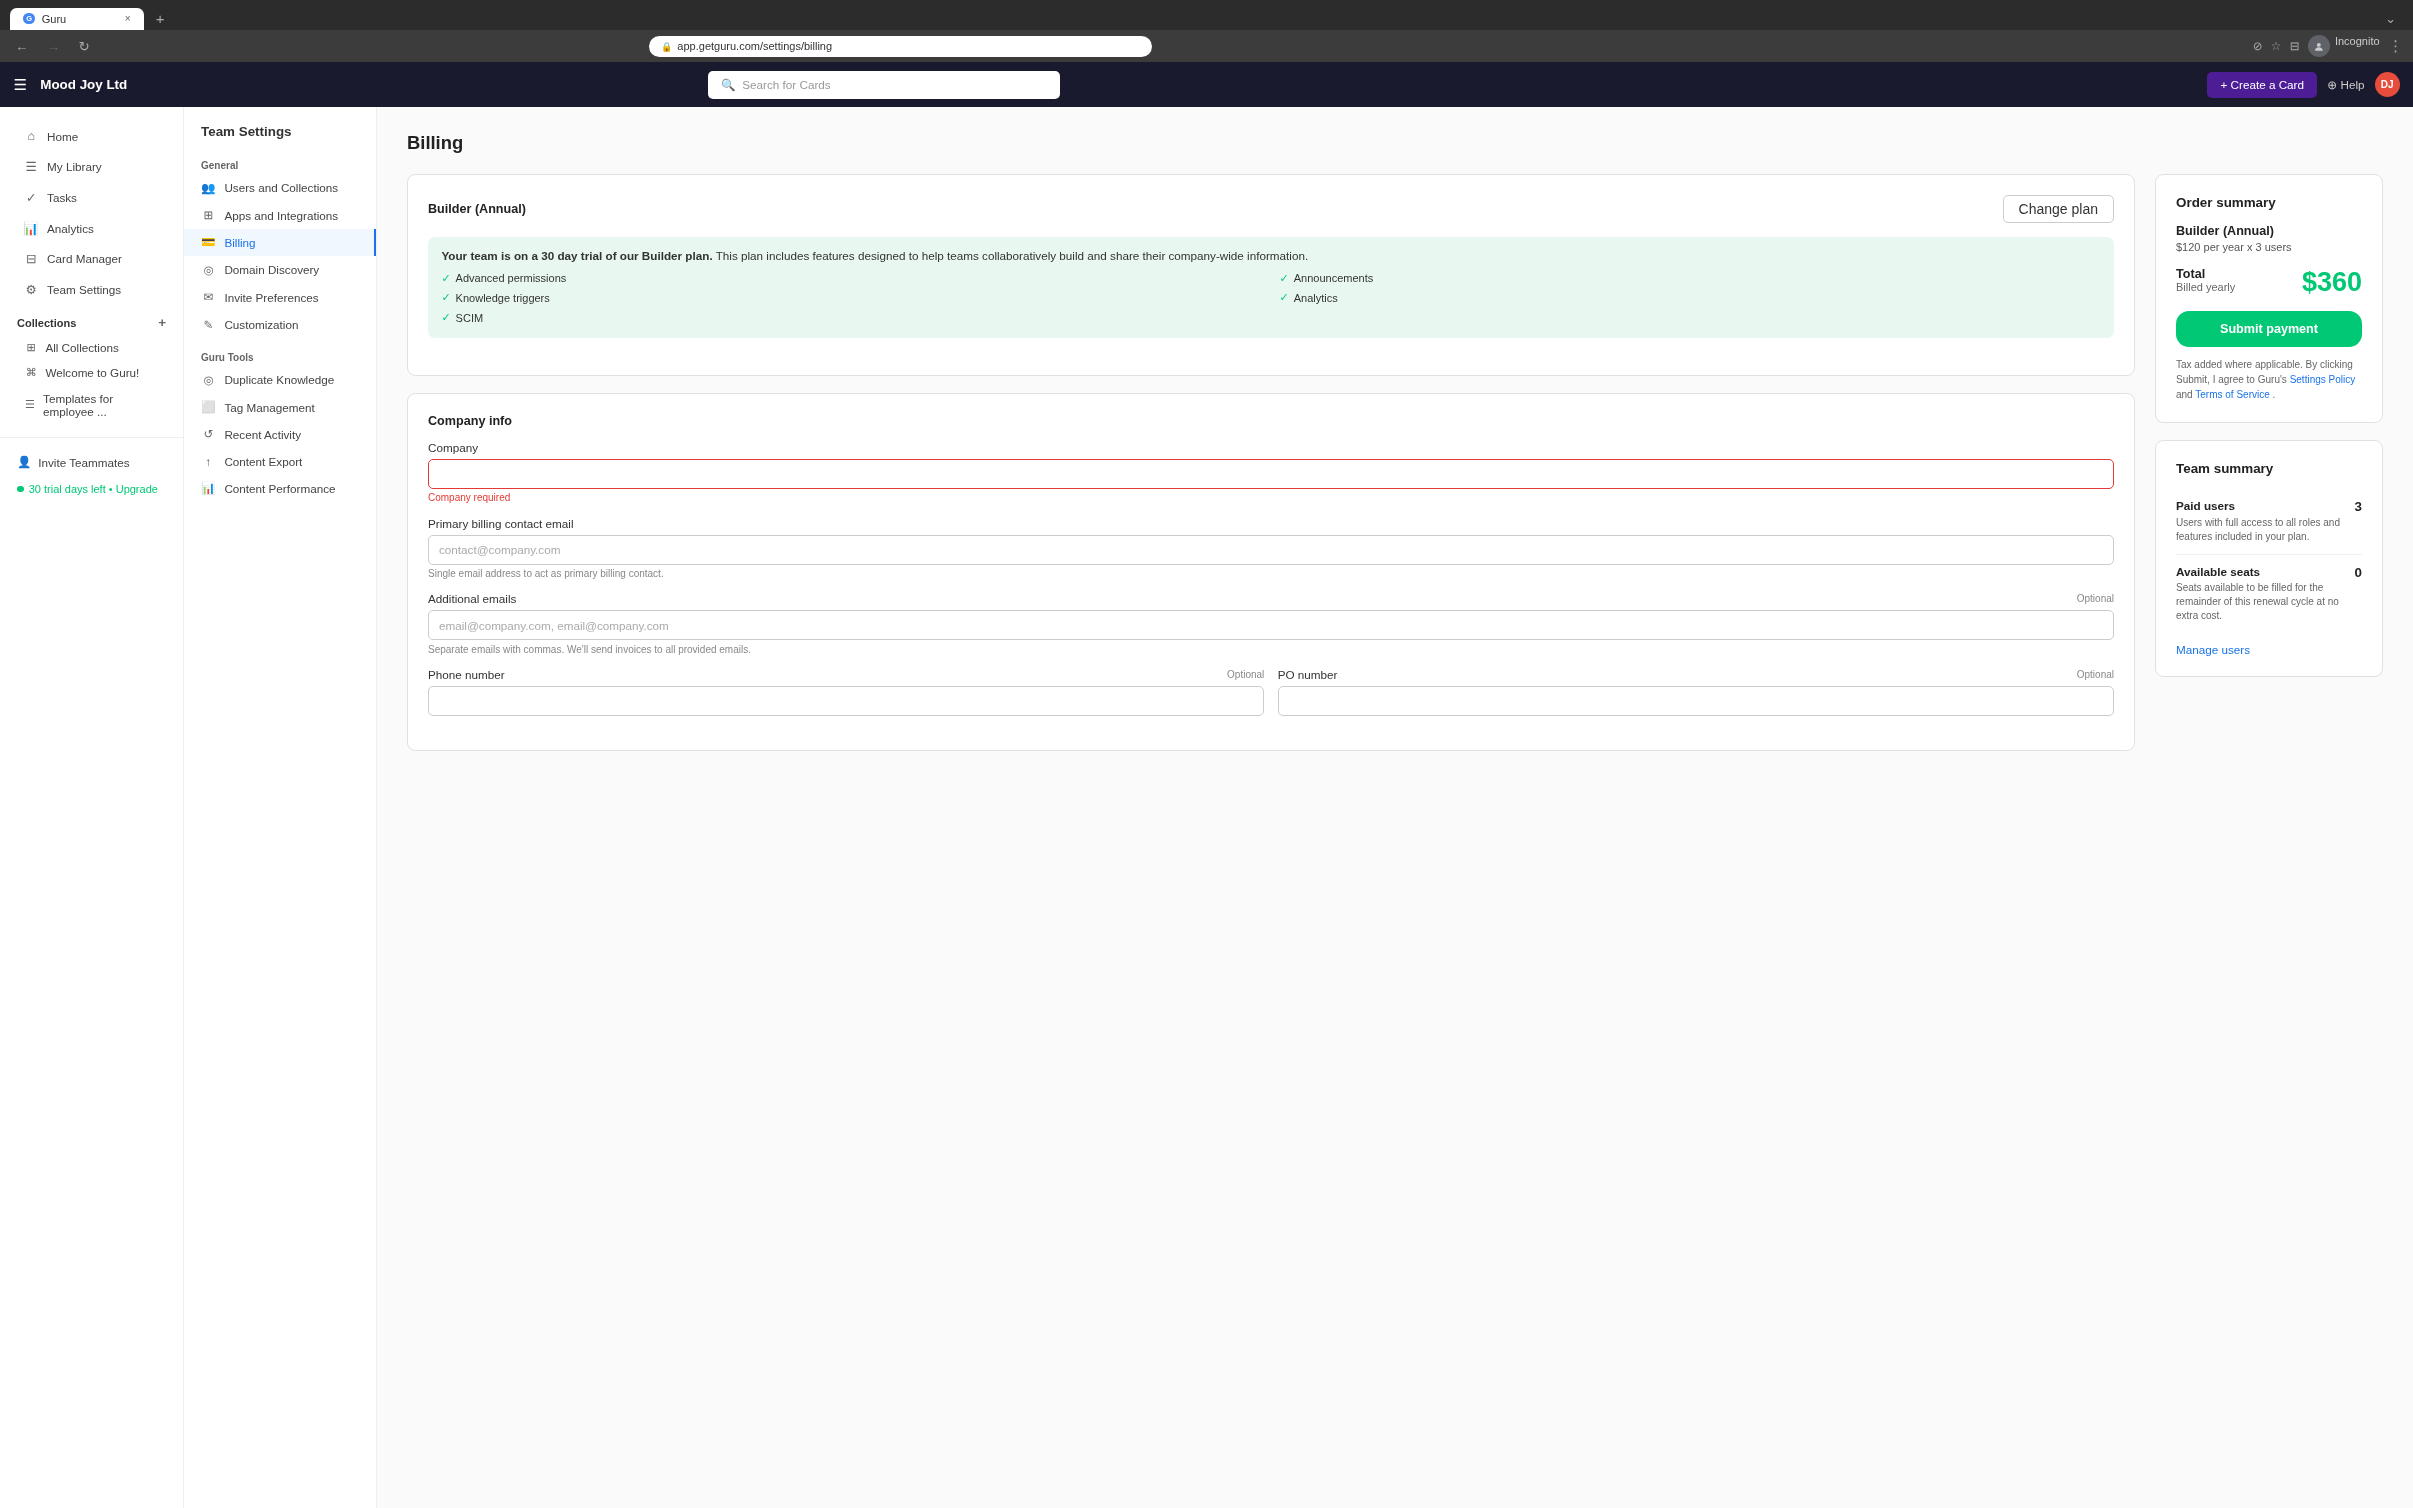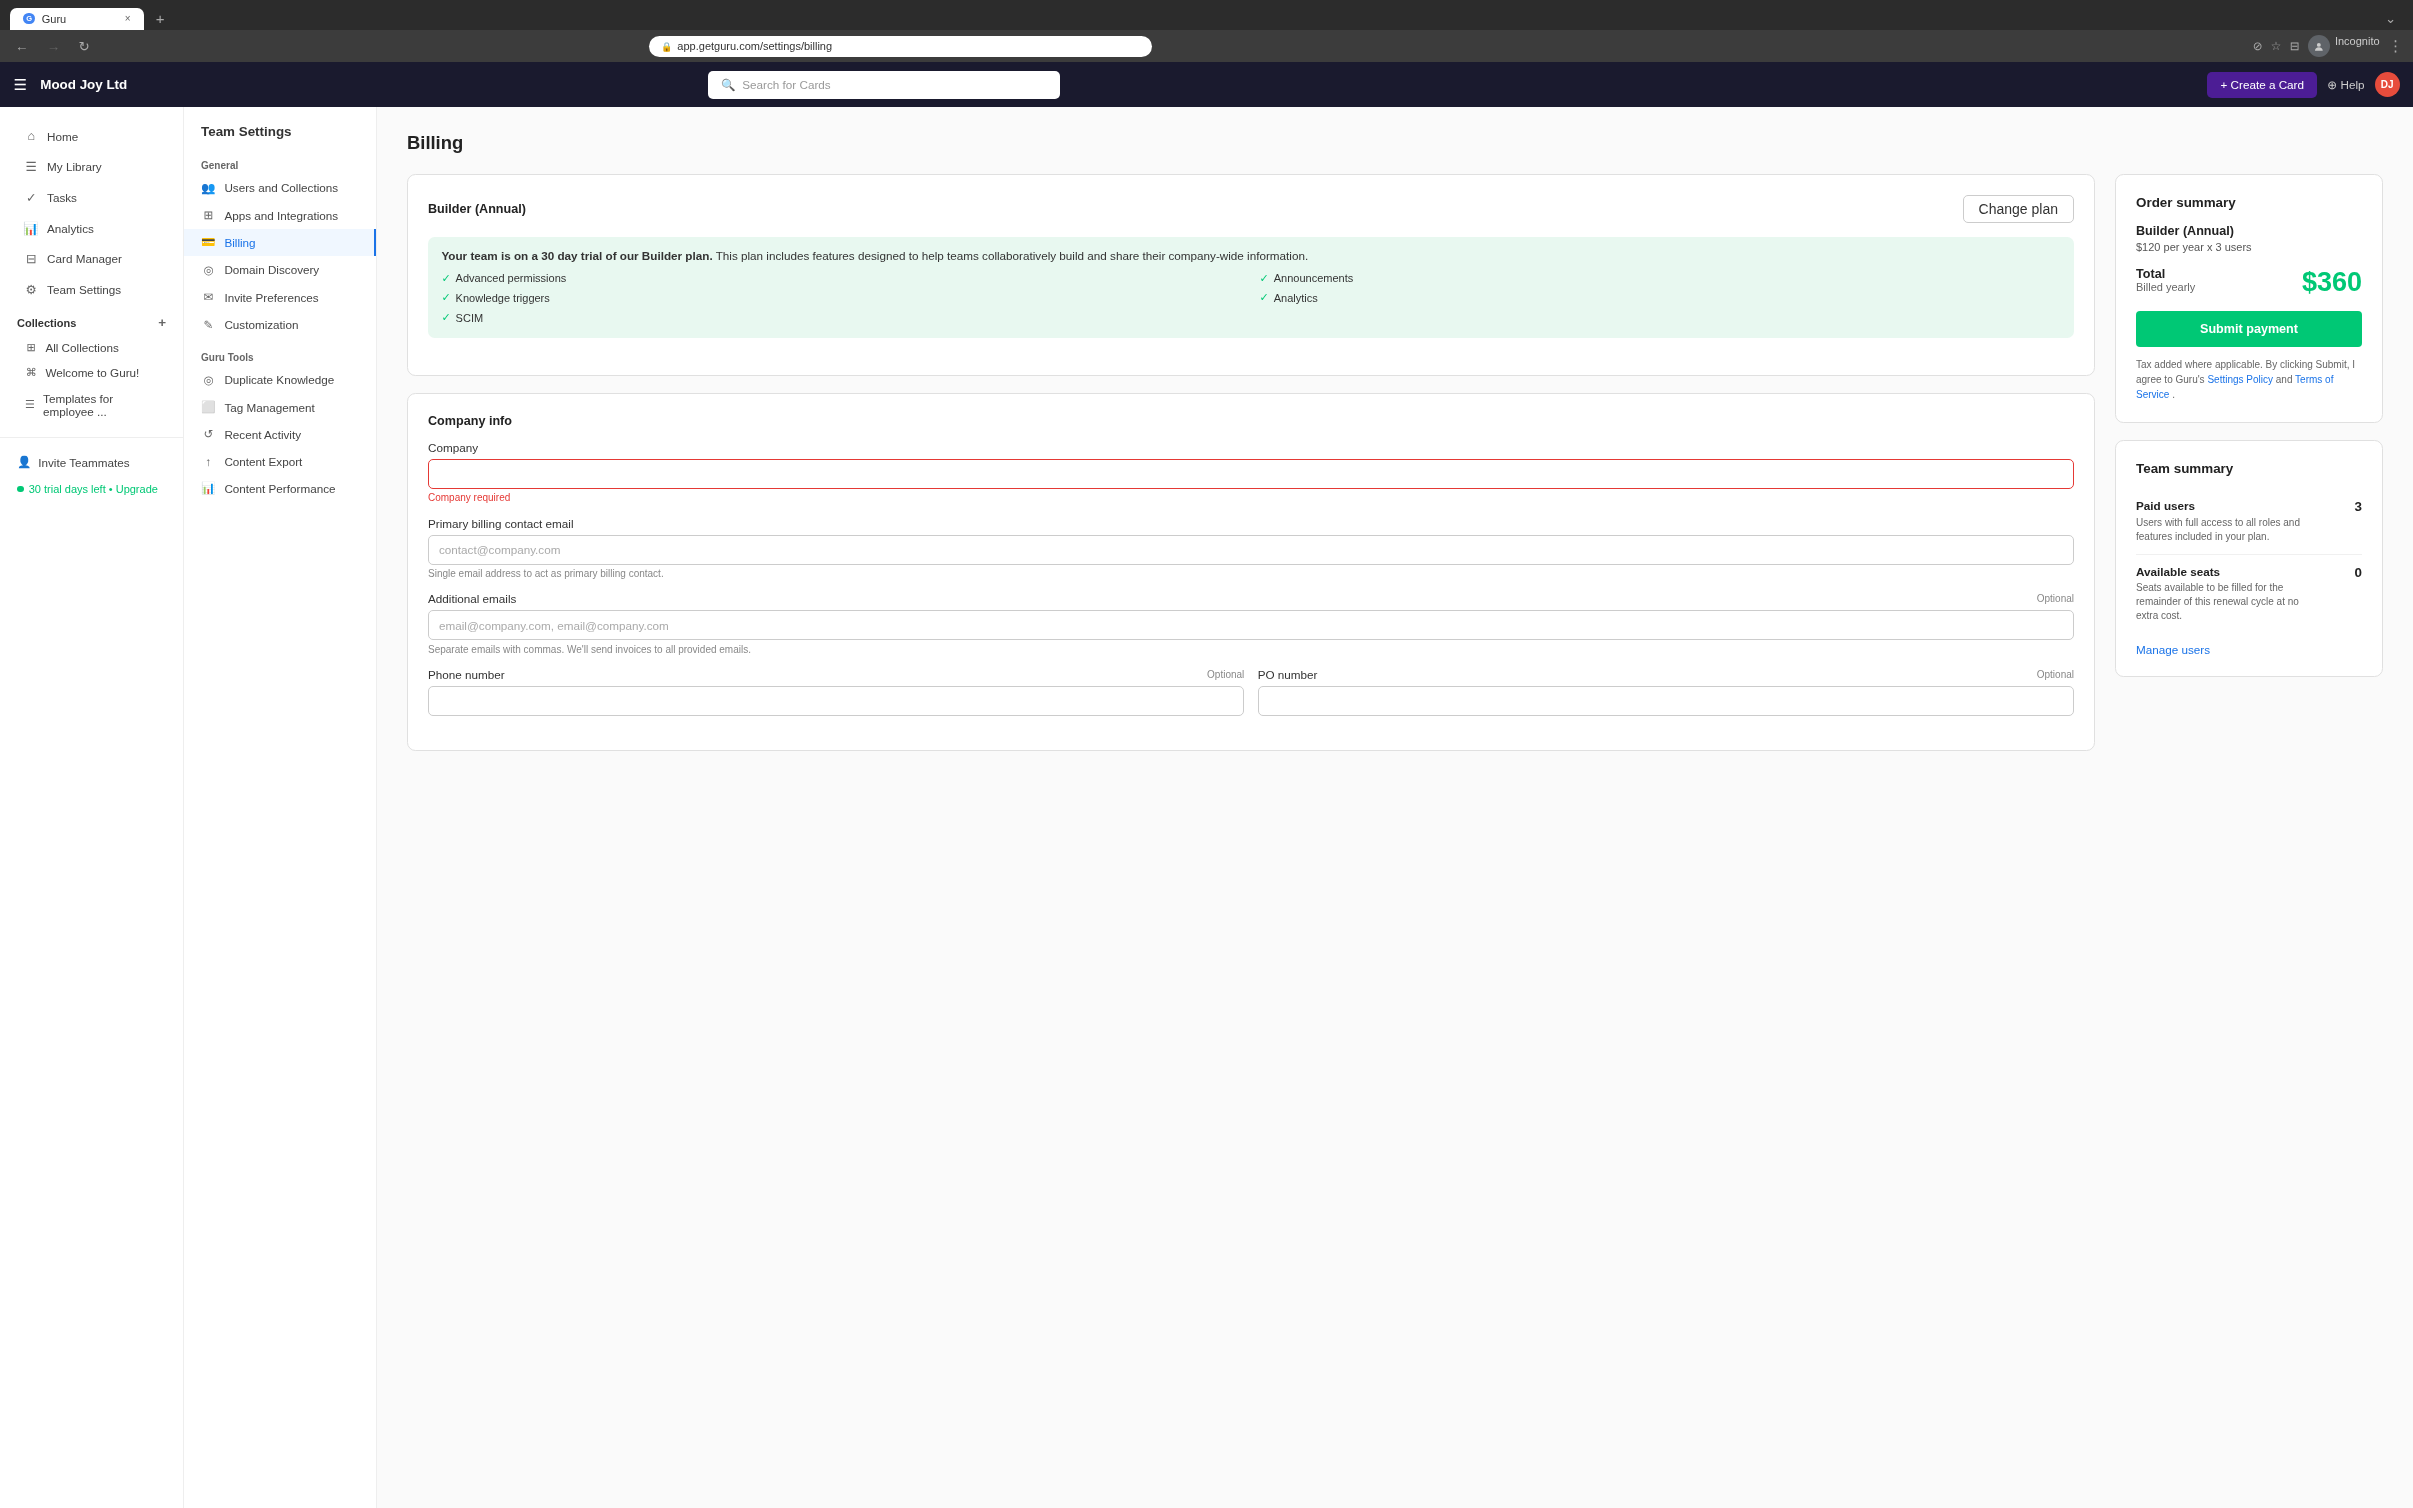--- a/index.html
+++ b/index.html
@@ -70,21 +70,21 @@
     .settings-menu-icon { font-size: 11.7px; color: #666; width: 15px; text-align: center; }
     .settings-menu-item.active .settings-menu-icon { color: #1a73e8; }
 
     
     .main-content { flex: 1; padding: 25px 30px; overflow-y: auto; background: #fafafa; }
     .page-title { font-size: 18.4px; font-weight: 600; color: #222; margin-bottom: 20px; }
 
     
     .billing-columns { display: flex; gap: 20px; }
     .billing-left { flex: 1; }
-    .billing-right { width: 268px; flex-shrink: 0; }
+    .billing-right { width: 228px; flex-shrink: 0; }
 
     
     .card { background: #fff; border: 0.8px solid #e0e0e0; border-radius: 8.4px; padding: 20px; margin-bottom: 17px; }
     .card-title { font-size: 13.4px; font-weight: 600; color: #222; margin-bottom: 13.4px; }
 
     
     .plan-row { display: flex; align-items: center; justify-content: space-between; margin-bottom: 13.4px; }
     .plan-name { font-size: 12.6px; font-weight: 600; color: #222; }
     .change-plan-btn { border: 0.8px solid #ccc; background: #fff; border-radius: 5px; padding: 5px 15px; font-size: 14px; cursor: pointer; color: #333; }
 
@@ -106,21 +106,21 @@
     .error-text { font-size: 10px; color: #e53935; margin-top: 3.4px; }
     .form-hint { font-size: 10px; color: #888; margin-top: 3.4px; }
 
     
     .order-plan-name { font-size: 12.6px; font-weight: 600; color: #222; margin-bottom: 3.4px; }
     .order-plan-detail { font-size: 11px; color: #555; margin-bottom: 13.4px; }
     .order-total-row { display: flex; align-items: flex-start; justify-content: space-between; margin-bottom: 13.4px; }
     .order-total-label { font-size: 12.6px; font-weight: 600; color: #222; }
     .order-billed { font-size: 11px; color: #666; }
     .order-total-amount { font-size: 27px; font-weight: 700; color: #00c875; }
-    .submit-payment-btn { width: 100%; background: #00c875; color: #fff; border: none; border-radius: 4px; padding: 11px; font-size: 12.6px; font-weight: 600; cursor: pointer; margin-bottom: 10px; }
+    .submit-payment-btn { width: 100%; background: #00c875; color: #fff; border: none; border-radius: 13px; padding: 11px; font-size: 12.6px; font-weight: 600; cursor: pointer; margin-bottom: 10px; }
     .tax-notice { font-size: 10px; color: #666; line-height: 1.5; }
     .tax-notice a { color: #1a73e8; text-decoration: none; }
 
     
     .team-summary-row { display: flex; align-items: flex-start; justify-content: space-between; padding: 10px 0; border-bottom: 0.8px solid #f0f0f0; }
     .team-summary-row:last-of-type { border-bottom: none; }
     .team-summary-label { font-size: 11.7px; font-weight: 600; color: #222; margin-bottom: 3.4px; }
     .team-summary-desc { font-size: 10px; color: #666; line-height: 1.4; max-width: 184px; }
     .team-summary-count { font-size: 13.4px; font-weight: 600; color: #222; }
     .manage-users-link { color: #1a73e8; font-size: 11.7px; text-decoration: none; cursor: pointer; display: block; margin-top: 10px; }

